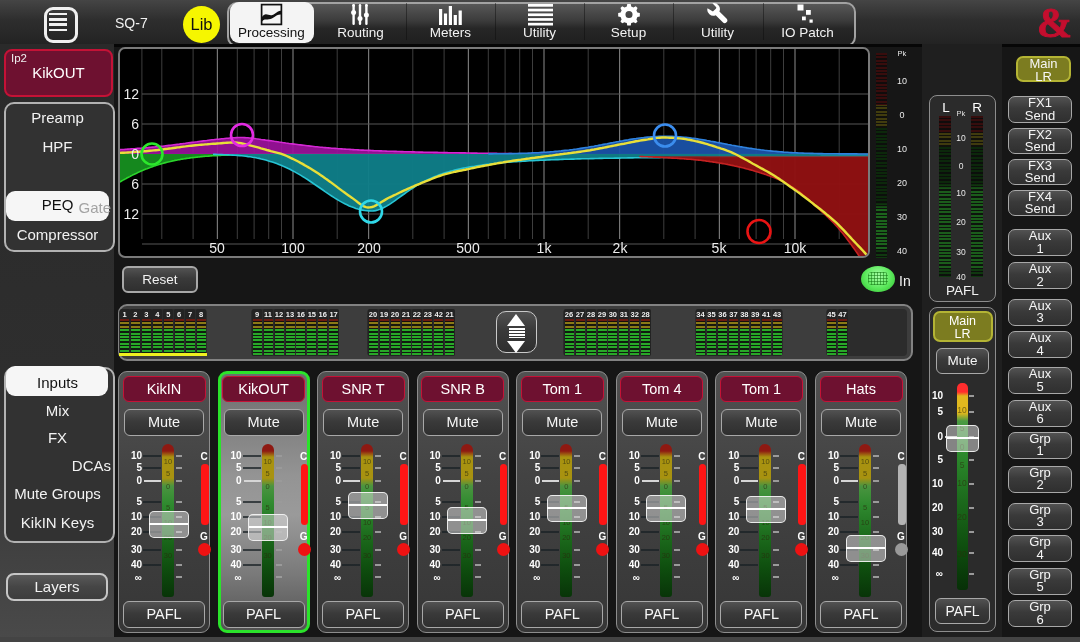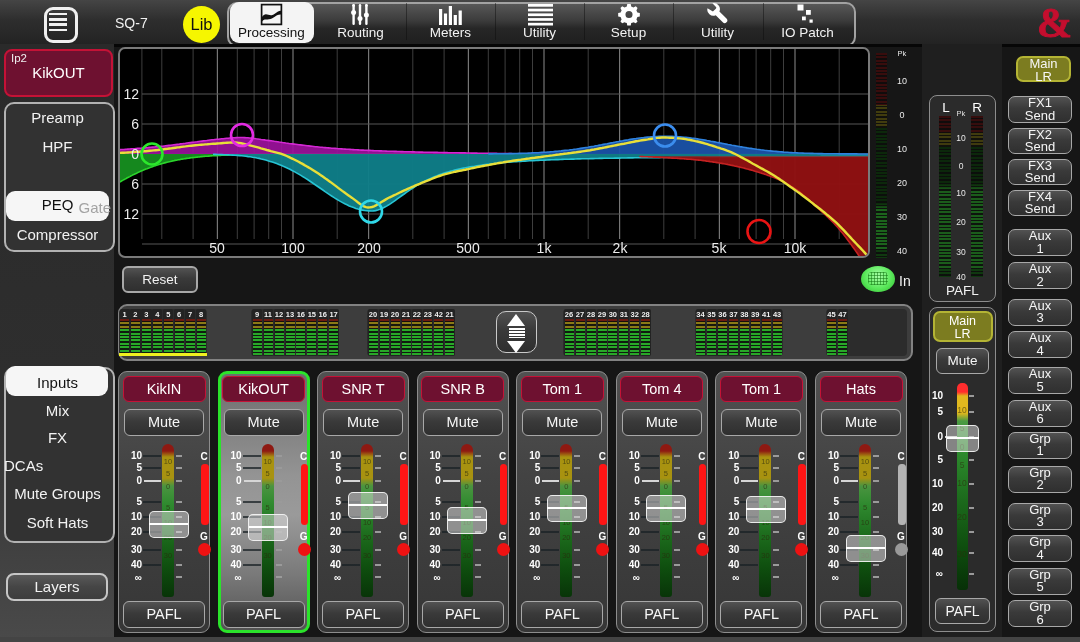--- a/index.html
+++ b/index.html
@@ -88,23 +88,23 @@
 <div style="position:absolute;left:4px;top:108.7px;width:107px;text-align:center;font-size:15px;color:#f2f2f2;">Preamp</div>
 <div style="position:absolute;left:4px;top:137.8px;width:107px;text-align:center;font-size:15px;color:#f2f2f2;">HPF</div>
 <div style="position:absolute;left:4px;top:166.9px;width:107px;text-align:right;font-size:15px;color:#a3a3a3;margin-top:32px;">Gate</div>
 <div style="position:absolute;left:4px;top:196.4px;width:107px;text-align:center;font-size:15px;color:#111;">PEQ</div>
 <div style="position:absolute;left:4px;top:226.3px;width:107px;text-align:center;font-size:15px;color:#f2f2f2;">Compressor</div>
 <div style="position:absolute;left:4px;top:367px;width:107px;height:172px;border:2px solid #b2b2b2;border-radius:10px;background:#323232;"></div>
 <div style="position:absolute;left:6px;top:365.5px;width:102px;height:30px;background:#f6f6f6;border-radius:9px;"></div>
 <div style="position:absolute;left:4px;top:374.0px;width:107px;text-align:center;font-size:15px;color:#111;">Inputs</div>
 <div style="position:absolute;left:4px;top:401.5px;width:107px;text-align:center;font-size:15px;color:#f2f2f2;">Mix</div>
 <div style="position:absolute;left:4px;top:429.0px;width:107px;text-align:center;font-size:15px;color:#f2f2f2;">FX</div>
-<div style="position:absolute;left:4px;top:456.5px;width:107px;text-align:left;font-size:15px;color:#f2f2f2;">DCAs</div>
+<div style="position:absolute;left:4px;top:456.5px;width:107px;text-align:right;font-size:15px;color:#f2f2f2;">DCAs</div>
 <div style="position:absolute;left:4px;top:485.0px;width:107px;text-align:center;font-size:15px;color:#f2f2f2;">Mute Groups</div>
-<div style="position:absolute;left:4px;top:513.5px;width:107px;text-align:center;font-size:15px;color:#f2f2f2;">Soft Hats</div>
+<div style="position:absolute;left:4px;top:513.5px;width:107px;text-align:center;font-size:15px;color:#f2f2f2;">KikIN Keys</div>
 <div style="position:absolute;left:6px;top:573px;width:98px;height:24px;background:linear-gradient(180deg,#595959,#454545 50%,#3d3d3d);border:2px solid #c6c6c6;border-radius:8px;color:#f2f2f2;font-size:15px;text-align:center;line-height:24px;">Layers</div>
 <svg width="752" height="211" viewBox="0 0 752 211" style="position:absolute;left:118px;top:47px">
 <defs>
       <clipPath id="gc">
         <rect x="2" y="2" width="748" height="207" rx="5"></rect>
       </clipPath>
     </defs>
 <rect x="1" y="1" width="750" height="209" rx="6" fill="#000" stroke="#7a7a7a" stroke-width="2"></rect>
 <g clip-path="url(#gc)">
 <line x1="23.9" y1="2" x2="23.9" y2="192" stroke="#3e3e3e" stroke-width="1"></line>

